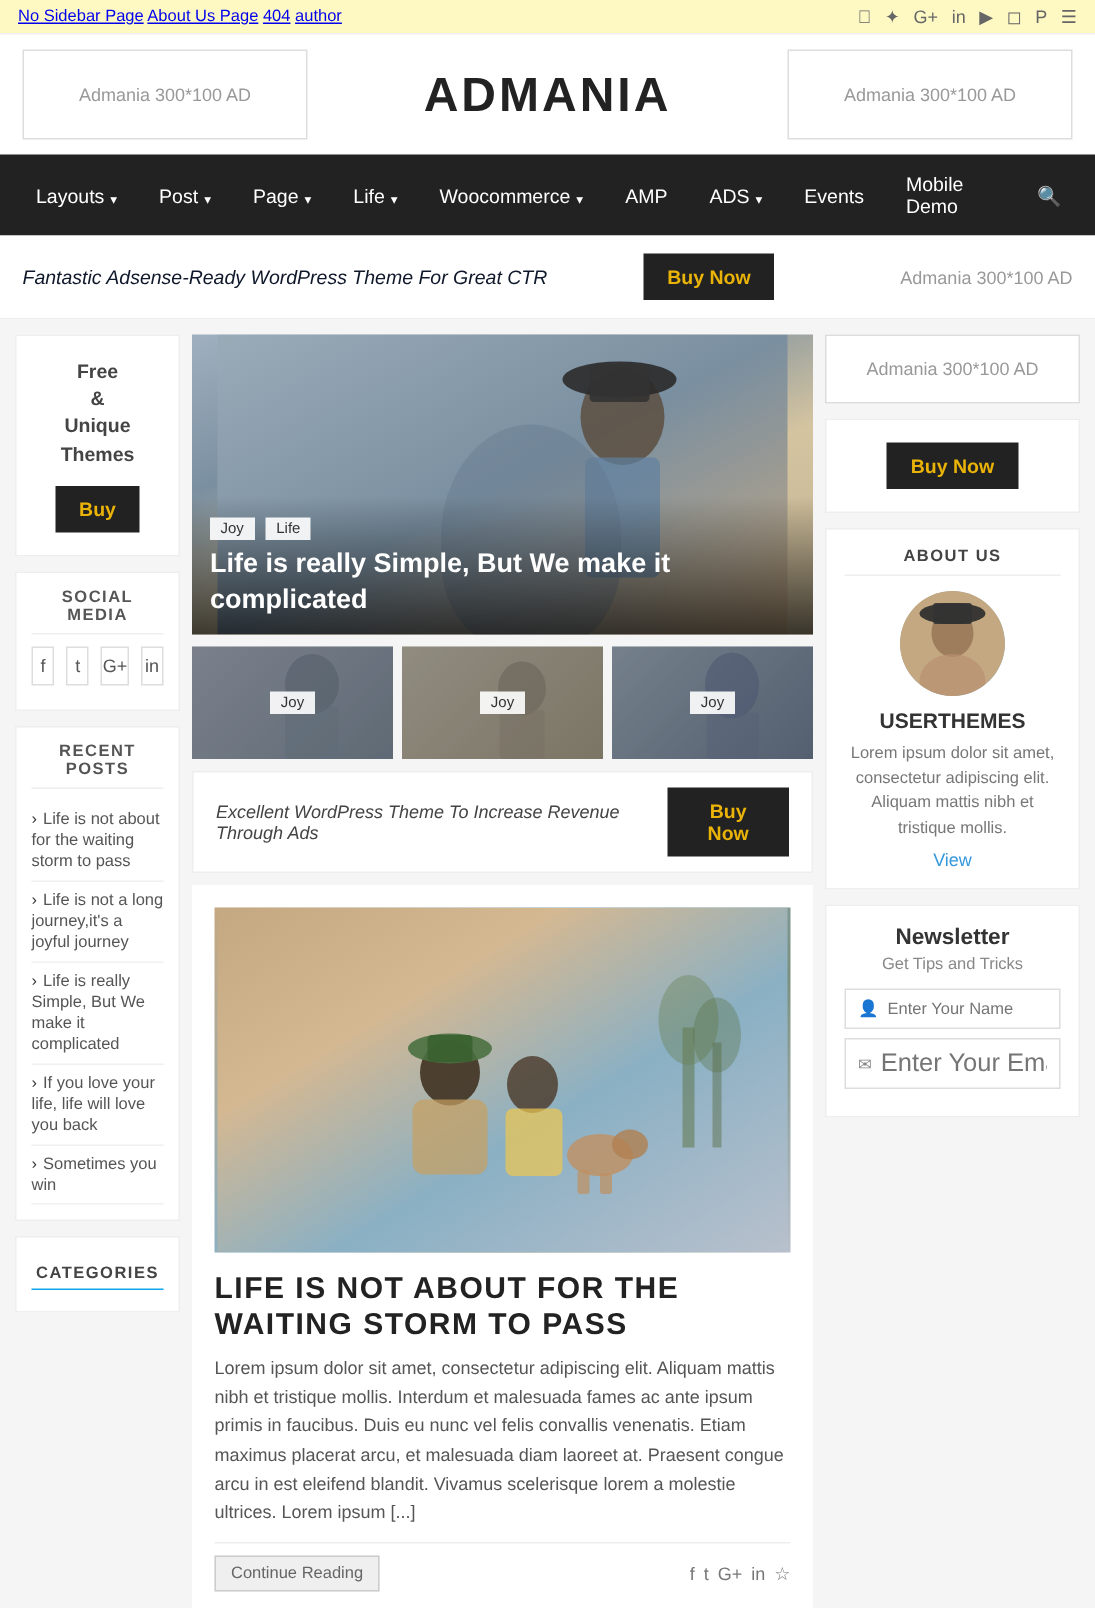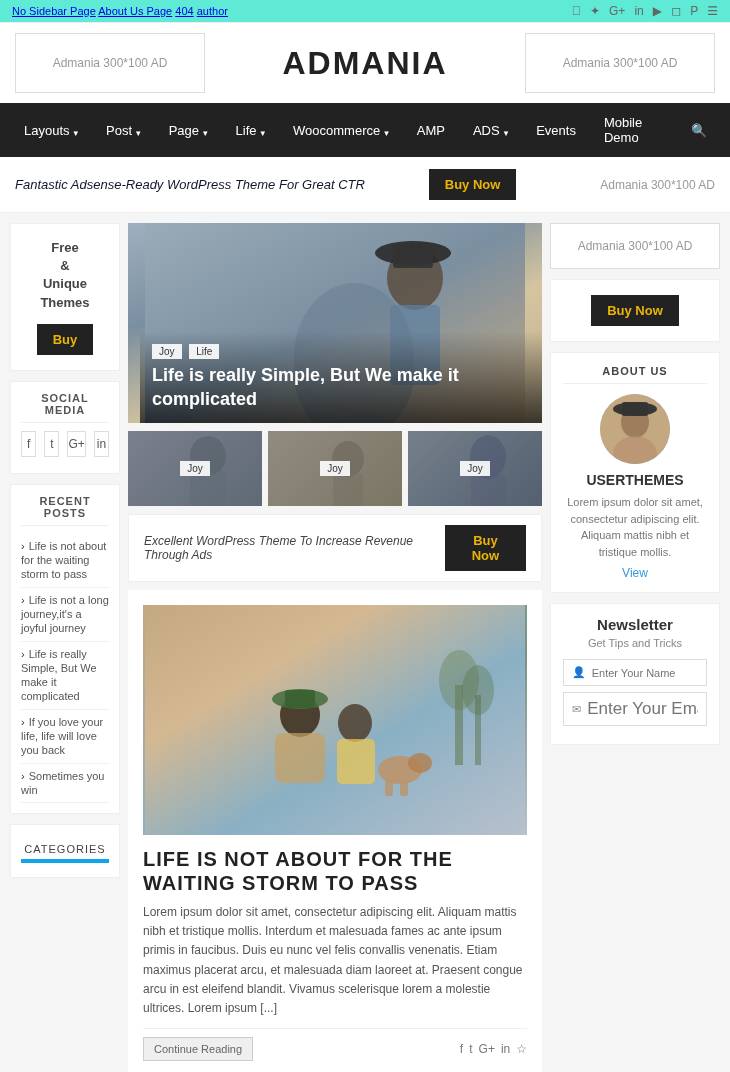--- a/index.html
+++ b/index.html
@@ -1,19 +1,19 @@
 <!DOCTYPE html>
 <html><head>
   <meta charset="utf-8">
   <style>
     * { margin: 0; padding: 0; box-sizing: border-box; }
     body { font-family: Arial, sans-serif; font-size: 13px; color: #333; background: #f5f5f5; width: 730px; }
 
     
-    .top-bar { display: flex; justify-content: space-between; align-items: center; padding: 4px 12px; font-size: 11px; color: #666; background: #5eead4; border-bottom: 1px solid #eee; }
+    .top-bar { display: flex; justify-content: space-between; align-items: center; padding: 4px 12px; font-size: 11px; color: #666; background: #fef9c3; border-bottom: 1px solid #eee; }
     .top-bar-social span { margin-left: 6px; font-size: 12px; cursor: pointer; }
 
     
     .header { display: flex; align-items: center; justify-content: space-between; padding: 10px 15px; background: #fff; }
     .header-ad-box { border: 1px solid #ddd; padding: 10px 20px; color: #999; font-size: 12px; text-align: center; width: 190px; height: 60px; display: flex; align-items: center; justify-content: center; }
     .header-logo { font-size: 32px; font-weight: 900; letter-spacing: 2px; color: #222; font-family: 'Arial Black', sans-serif; }
 
     
     .nav { background: #222; display: flex; align-items: center; padding: 0 10px; }
     .nav-item { color: #fff; padding: 12px 14px; font-size: 13px; cursor: pointer; display: flex; align-items: flex-end; gap: 4px; }
@@ -38,27 +38,27 @@
     .free-themes-box p { font-size: 13px; font-weight: bold; line-height: 1.4; color: #444; margin-bottom: 12px; }
     .social-icons { display: flex; gap: 8px; justify-content: center; margin: 6px 0; }
     .social-icon { width: 26px; height: 26px; border: 1px solid #ddd; display: flex; align-items: center; justify-content: center; font-size: 12px; cursor: pointer; color: #555; }
 
     
     .recent-posts-list { text-align: left; }
     .recent-post-item { padding: 5px 0; border-bottom: 1px solid #f0f0f0; font-size: 11px; color: #555; line-height: 1.3; cursor: pointer; }
     .recent-post-item::before { content: '›'; margin-right: 4px; color: #333; }
 
     
-    .categories-title { font-size: 11px; font-weight: normal; text-transform: uppercase; letter-spacing: 1px; color: #444; padding: 8px 0 4px; border-bottom: 4px solid #0ea5e9; margin-bottom: 4px; }
+    .categories-title { font-size: 11px; font-weight: bold; text-transform: uppercase; letter-spacing: 1px; color: #444; padding: 8px 0 4px; border-bottom: 1px solid #0ea5e9; margin-bottom: 4px; }
 
     
     .featured-post { position: relative; margin-bottom: 8px; }
     .featured-img-placeholder { width: 100%; height: 200px; background: linear-gradient(135deg, #9aabb8 0%, #7a8fa0 50%, #b89a7a 100%); position: relative; overflow: hidden; }
     .featured-img-placeholder::after { content: ''; position: absolute; top: 30%; left: 40%; width: 120px; height: 150px; background: rgba(100,120,140,0.4); border-radius: 50% 50% 40% 40%; }
-    .featured-overlay { position: absolute; bottom: 0; left: 12px; right: 0; padding: 12px; background: linear-gradient(transparent, rgba(0,0,0,0.7)); }
+    .featured-overlay { position: absolute; bottom: 0; left: 0; right: 0; padding: 12px; background: linear-gradient(transparent, rgba(0,0,0,0.7)); }
     .featured-tags { margin-bottom: 6px; }
     .tag { background: rgba(255,255,255,0.9); color: #333; font-size: 10px; padding: 2px 7px; margin-right: 4px; }
     .featured-title { color: #fff; font-size: 18px; font-weight: bold; line-height: 1.3; }
 
     
     .small-posts { display: flex; gap: 6px; margin-bottom: 8px; }
     .small-post { flex: 1; position: relative; }
     .small-post-img { width: 100%; height: 75px; display: block; }
     .small-post-overlay { position: absolute; bottom: 0; left: 0; right: 0; top: 0; display: flex; align-items: center; justify-content: center; background: rgba(0,0,0,0.3); }
     .small-post-tag { background: rgba(255,255,255,0.9); color: #333; font-size: 10px; padding: 2px 7px; }

